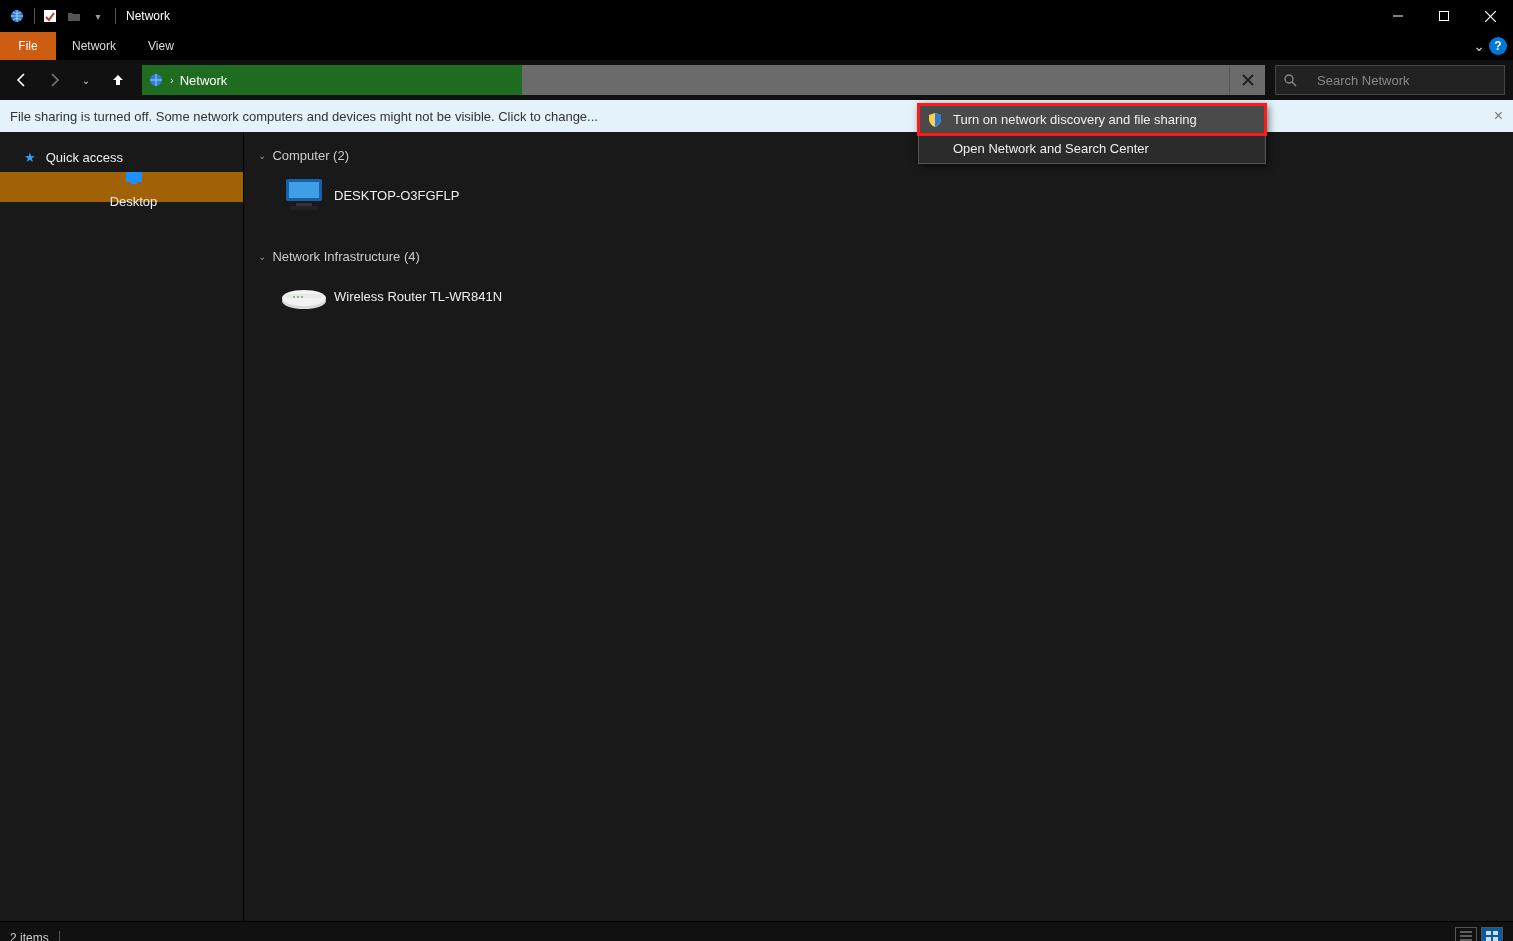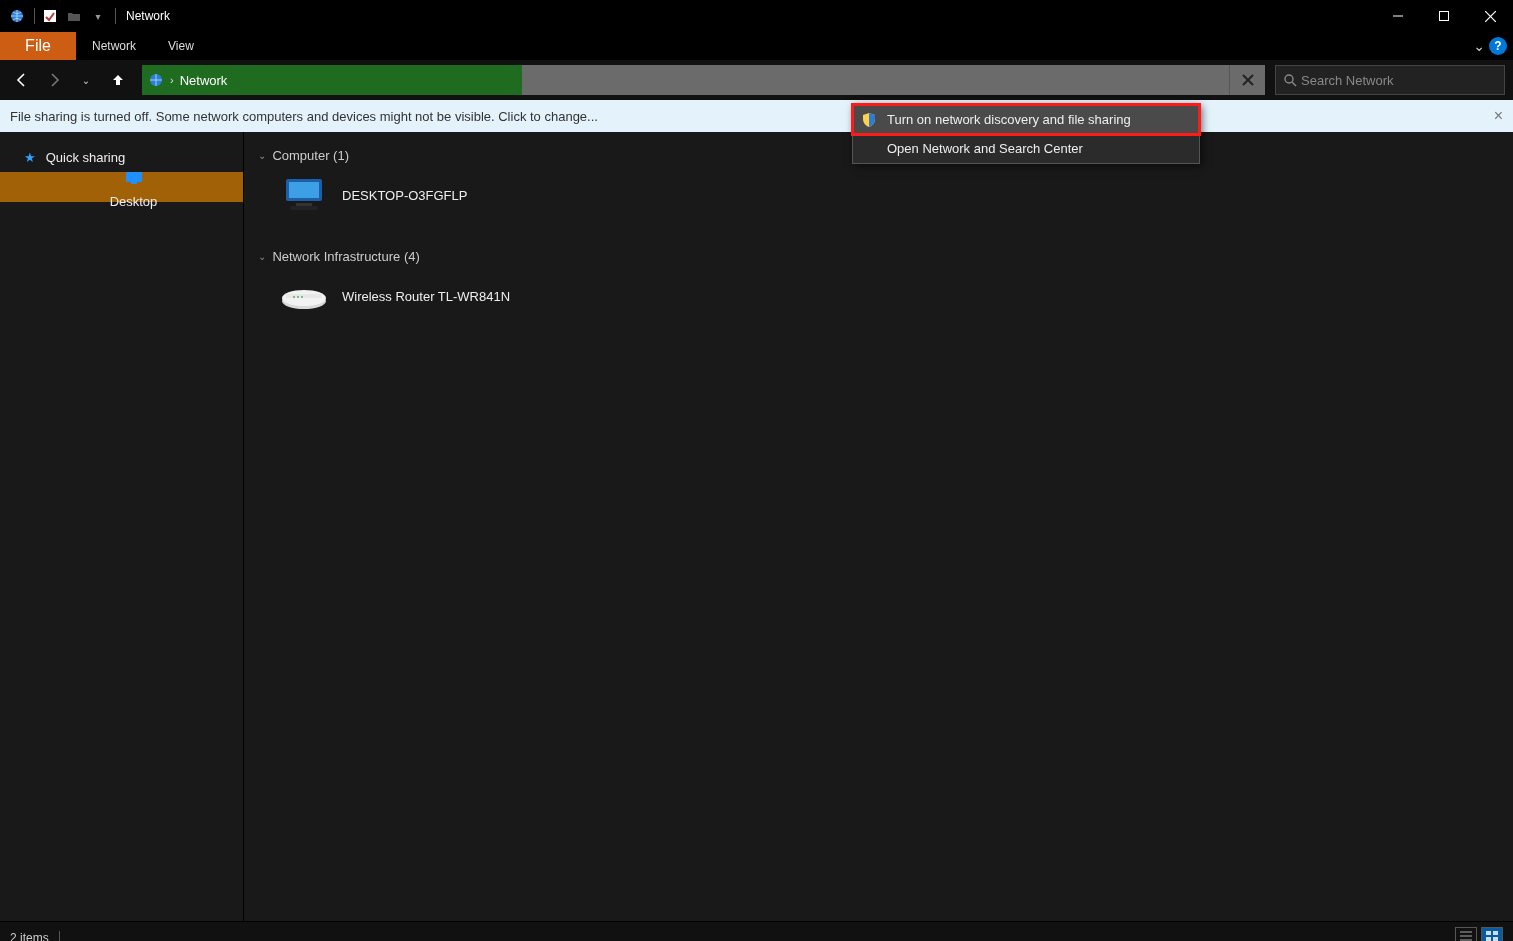--- a/index.html
+++ b/index.html
@@ -8,54 +8,54 @@
   
   .titlebar { height: 32px; background: #000; display: flex; align-items: center; padding-left: 6px; }
   .titlebar .icon-slot { width: 22px; height: 22px; display: inline-flex; align-items: center; justify-content: center; margin-right: 2px; }
   .titlebar .sep { width:1px; height:16px; background:#555; margin:0 4px;}
   .title-text { font-size: 12px; color: #fff; margin-left: 6px; }
   .win-controls { margin-left: auto; display: flex; }
   .win-btn { width: 46px; height: 32px; display: flex; align-items: center; justify-content: center; color: #fff; }
 
   
   .ribbon { height: 28px; background: #000; display: flex; align-items: stretch; border-bottom: 0px; }
-  .ribbon .file-tab { background: #cc5d13; color:#fff; width:76px; display:flex; align-items:center; justify-content:center; font-size:16px; }
+  .ribbon .file-tab { background: #cc5d13; color:#fff; width:56px; display:flex; align-items:center; justify-content:center; font-size:12px; }
   .ribbon .tab { color:#ddd; padding: 0 16px; font-size:12px; display:flex; align-items:center; }
   .ribbon .right-ctrl { margin-left:auto; display:flex; align-items:center; padding-right:6px; gap:4px;}
   .help-ic { width:18px; height:18px; border-radius:50%; background:#0078d7; color:#fff; font-size:12px; display:flex; align-items:center; justify-content:center; font-weight:bold;}
 
   
   .navbar { height: 40px; background:#111; display:flex; align-items:center; padding: 4px 8px; gap:4px;}
   .nav-btn { width:28px; height:28px; display:flex; align-items:center; justify-content:center; color:#fff; }
   .addr-wrap { flex:1; height:30px; display:flex; margin:0 6px; }
   .addr-left { width: 380px; background:#1f6b1f; display:flex; align-items:center; padding-left:6px; gap:6px; }
   .addr-left .crumb { color:#fff; font-size:13px;}
   .addr-right { flex:1; background:#6b6b6b; position:relative;}
   .addr-end { width:36px; height:30px; background:#6b6b6b; display:flex; align-items:center; justify-content:center; border-left:1px solid #555;}
-  .search-box { width:230px; height:30px; background:#222; border:1px solid #444; display:flex; align-items:center; padding:0 8px; color:#888; font-size:13px; gap:4px;}
+  .search-box { width:230px; height:30px; background:#222; border:1px solid #444; display:flex; align-items:center; padding:0 8px; color:#888; font-size:13px; gap:20px;}
 
   
   .infobar { height: 28px; background:#e4f2fb; color:#333; font-size:13px; display:flex; align-items:center; padding:16px 10px; position:relative; }
   .infobar .close-x { position:absolute; right:10px; color:#777; font-size:16px; }
 
   
   .body { display:flex; height: calc(100% - 32px - 28px - 40px - 28px - 24px); background:#191919;}
   .sidebar { width:244px; background:#191919; border-right:1px solid #000; padding-top:10px;}
   .side-item { height:30px; display:flex; align-items:center; padding-left:24px; gap:10px; color:#eee; font-size:13px;}
   .side-item.sel { background:#a16207;flex-direction:column; }
   .side-item .star { color:#2ea3ff; }
   .content { flex:1; background:#191919; padding:12px 8px 8px 8px; position:relative; color:#ddd;}
   .group-hdr { font-size:13px; color:#ccc; display:flex; align-items:center; gap:6px; margin: 4px 0 6px 6px;}
   .group-hdr .chev { color:#888; font-size:10px;}
-  .item-row { display:flex; align-items:center; gap:14px; margin-left:28px; height:52px;}
+  .item-row { display:flex; align-items:center; gap:6px; margin-left:28px; height:52px;}
   .item-row .ic { width:48px; height:40px; display:flex; align-items:center; justify-content:center;}
   .item-row .lbl { font-size:13px; color:#eee;}
 
   
-  .ctx { position:absolute; left:608px; top:0px; width:348px; background:#2b2b2b; border:1px solid #555; box-shadow: 2px 2px 8px rgba(0,0,0,.6);}
+  .ctx { position:absolute; left:674px; top:0px; width:348px; background:#2b2b2b; border:1px solid #555; box-shadow: 2px 2px 8px rgba(0,0,0,.6);}
   .ctx-item { height:29px; display:flex; align-items:center; padding-left:34px; font-size:13px; color:#eee; position:relative;}
   .ctx-item.hl { background:#4a4a4a; outline:3px solid #ff1a1a; outline-offset:-1px;}
   .ctx-item.hl .shield { position:absolute; left:8px; width:16px; height:16px;}
 
   
   .status { height:24px; background:#111; color:#ccc; font-size:12px; display:flex; align-items:flex-end; padding:0 10px; border-top:1px solid #000;}
   .status .div { width:1px; height:14px; background:#555; margin:0 10px;}
   .status .right { margin-left:auto; display:flex; gap:4px;}
   .view-btn { width:22px; height:18px; border:1px solid #555; display:flex; align-items:center; justify-content:center;}
   .view-btn.active { background:#0a5aa0;}
@@ -166,38 +166,38 @@
 
 <div class="infobar">
   <span>File sharing is turned off. Some network computers and devices might not be visible. Click to change...</span>
   <span class="close-x">×</span>
 </div>
 
 <div class="body">
   <div class="sidebar">
     <div class="side-item">
       <span class="star">★</span>
-      <span>Quick sharing</span>
+      <span>Quick access</span>
     </div>
     <div class="side-item sel">
       <span>
           <svg width="16" height="12" viewBox="0 0 16 12">
             <rect x="0" y="0" width="16" height="10" rx="1" fill="#1e90ff"></rect>
             <rect x="5" y="10" width="6" height="2" fill="#1e90ff"></rect>
           </svg>
         </span>
       <span>Desktop</span>
     </div>
   </div>
 
   <div class="content">
 
     <div class="group-hdr">
       <span class="chev">⌄</span>
-      <span>Computer (1)</span>
+      <span>Computer (2)</span>
     </div>
     <div class="item-row">
       <span class="ic">
         <svg width="44" height="36" viewBox="0 0 44 36">
             <rect x="4" y="2" width="36" height="22" rx="2" fill="#1b5fa6"></rect>
             <rect x="7" y="5" width="30" height="16" fill="#3da0e6"></rect>
             <rect x="14" y="26" width="16" height="3" fill="#333"></rect>
             <rect x="8" y="29" width="28" height="4" rx="1" fill="#222"></rect>
           </svg>
       </span>

